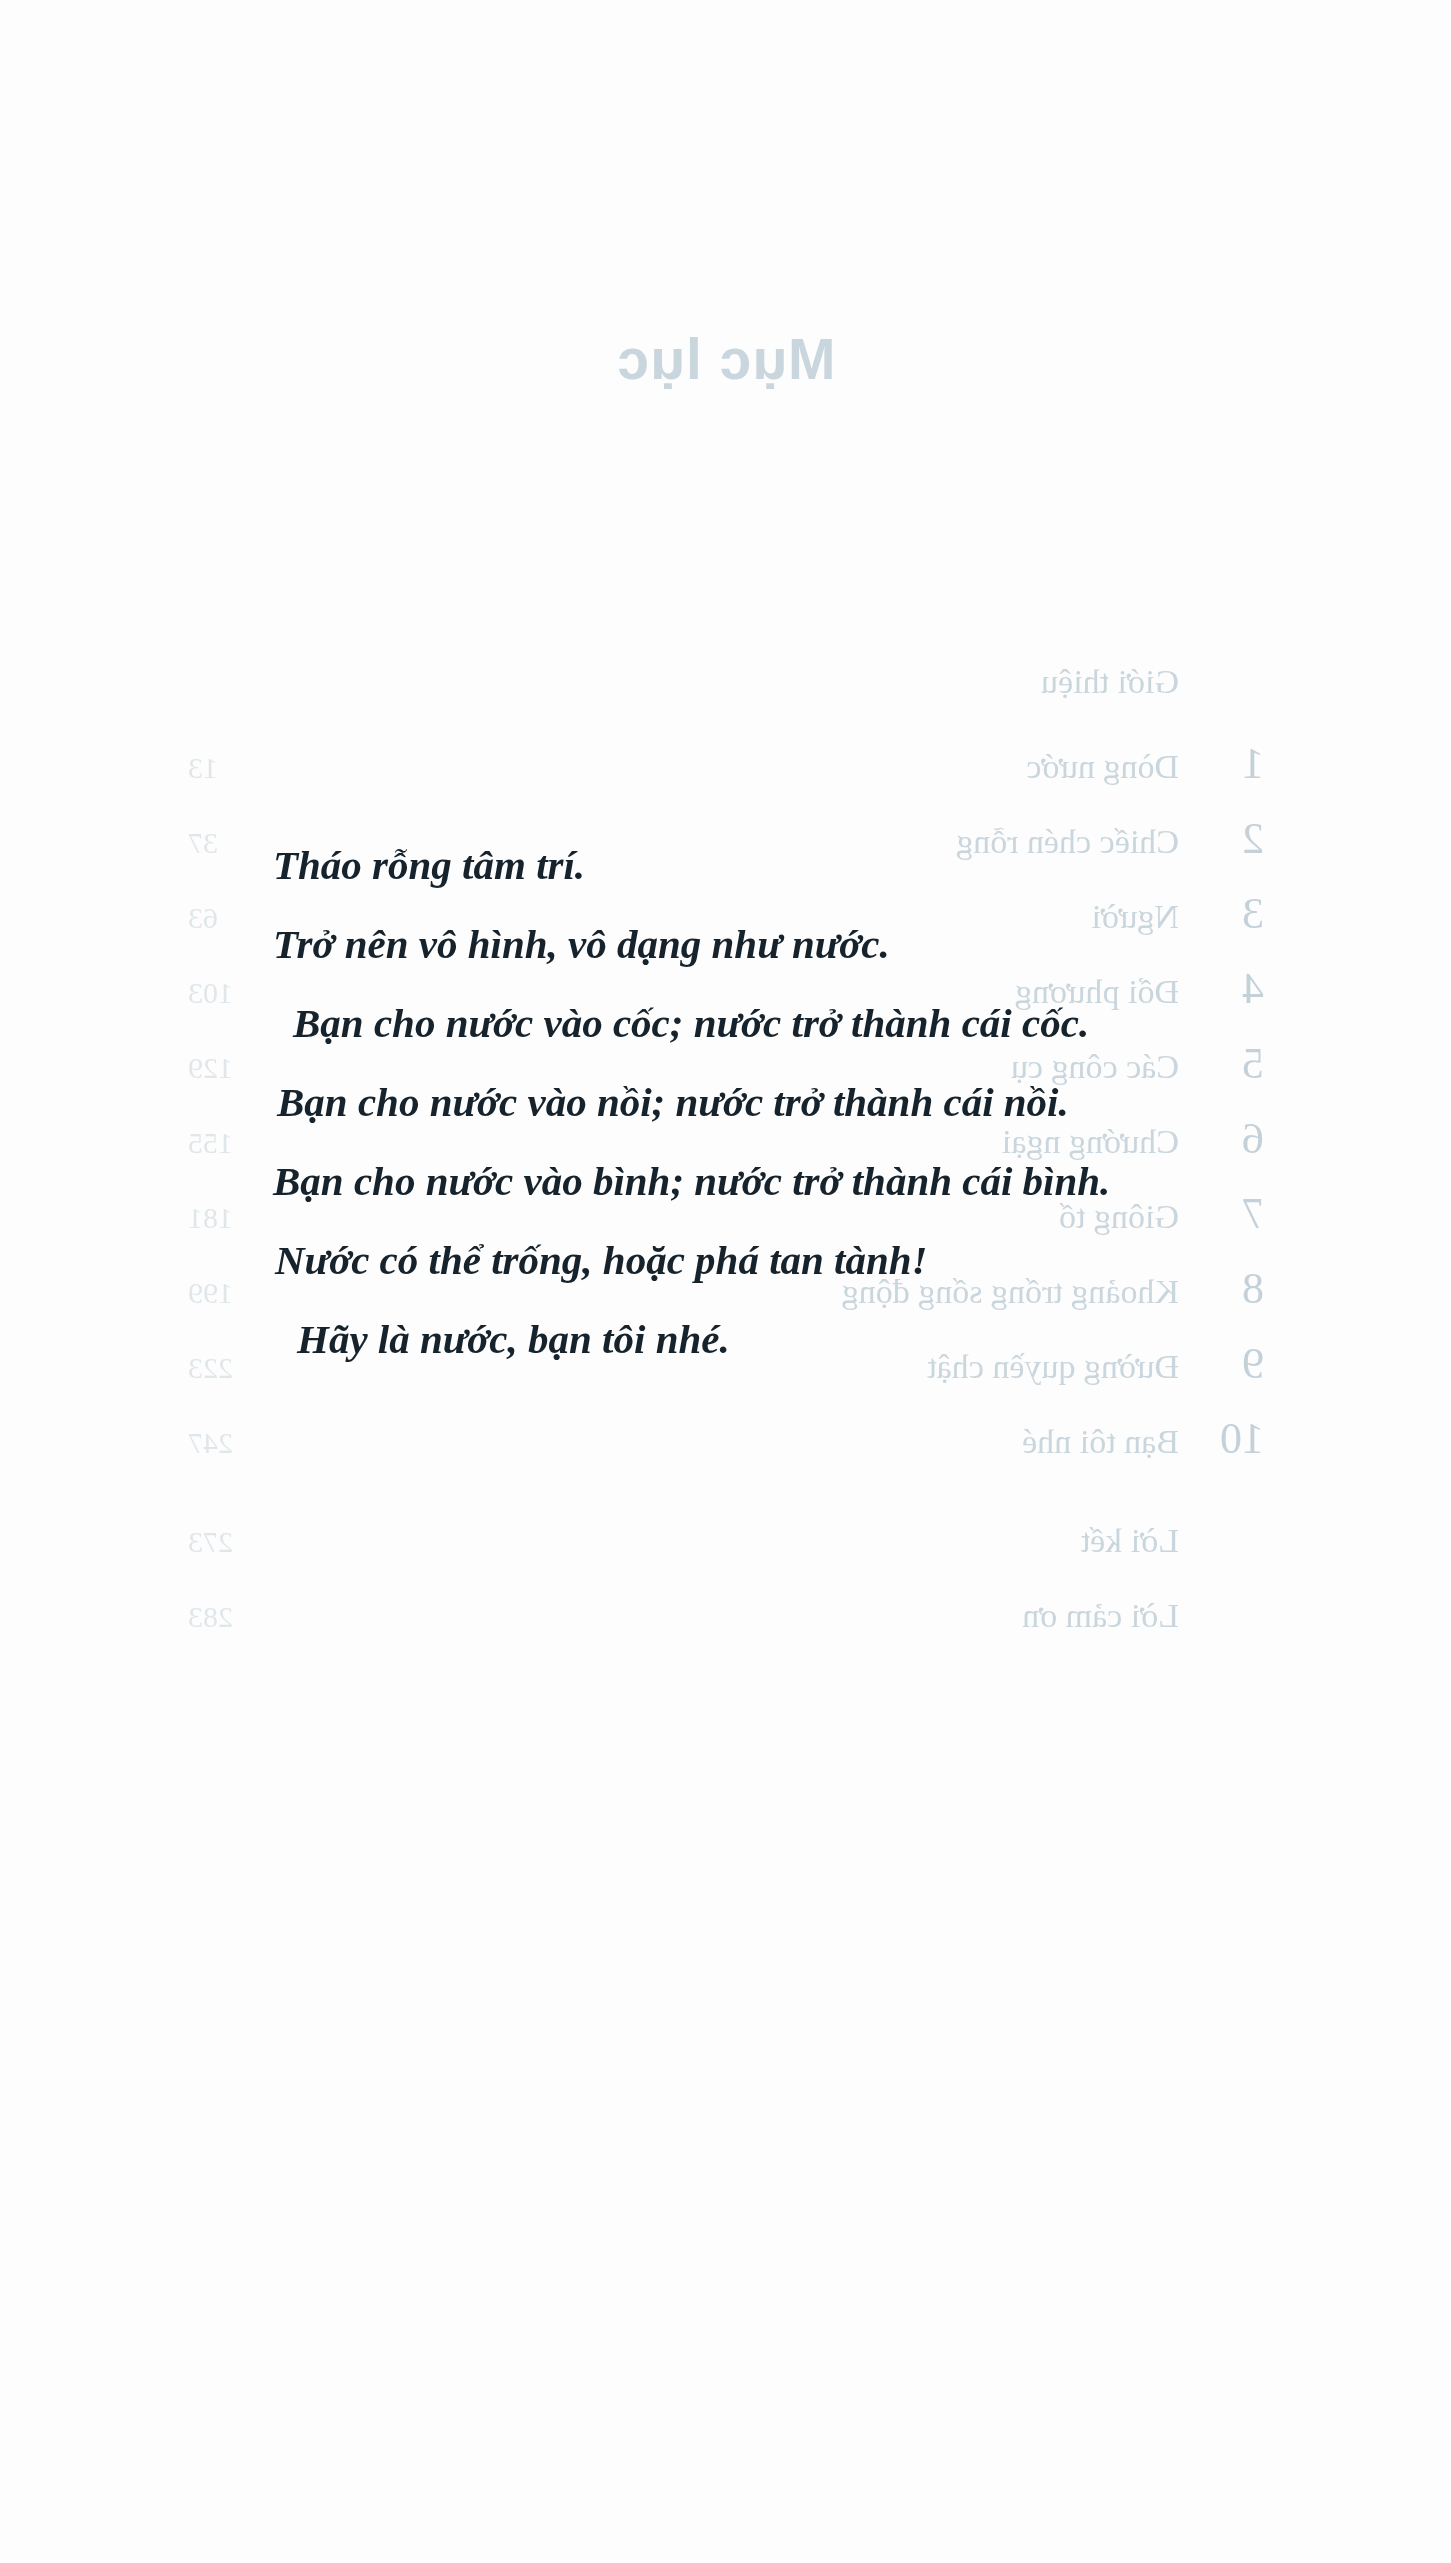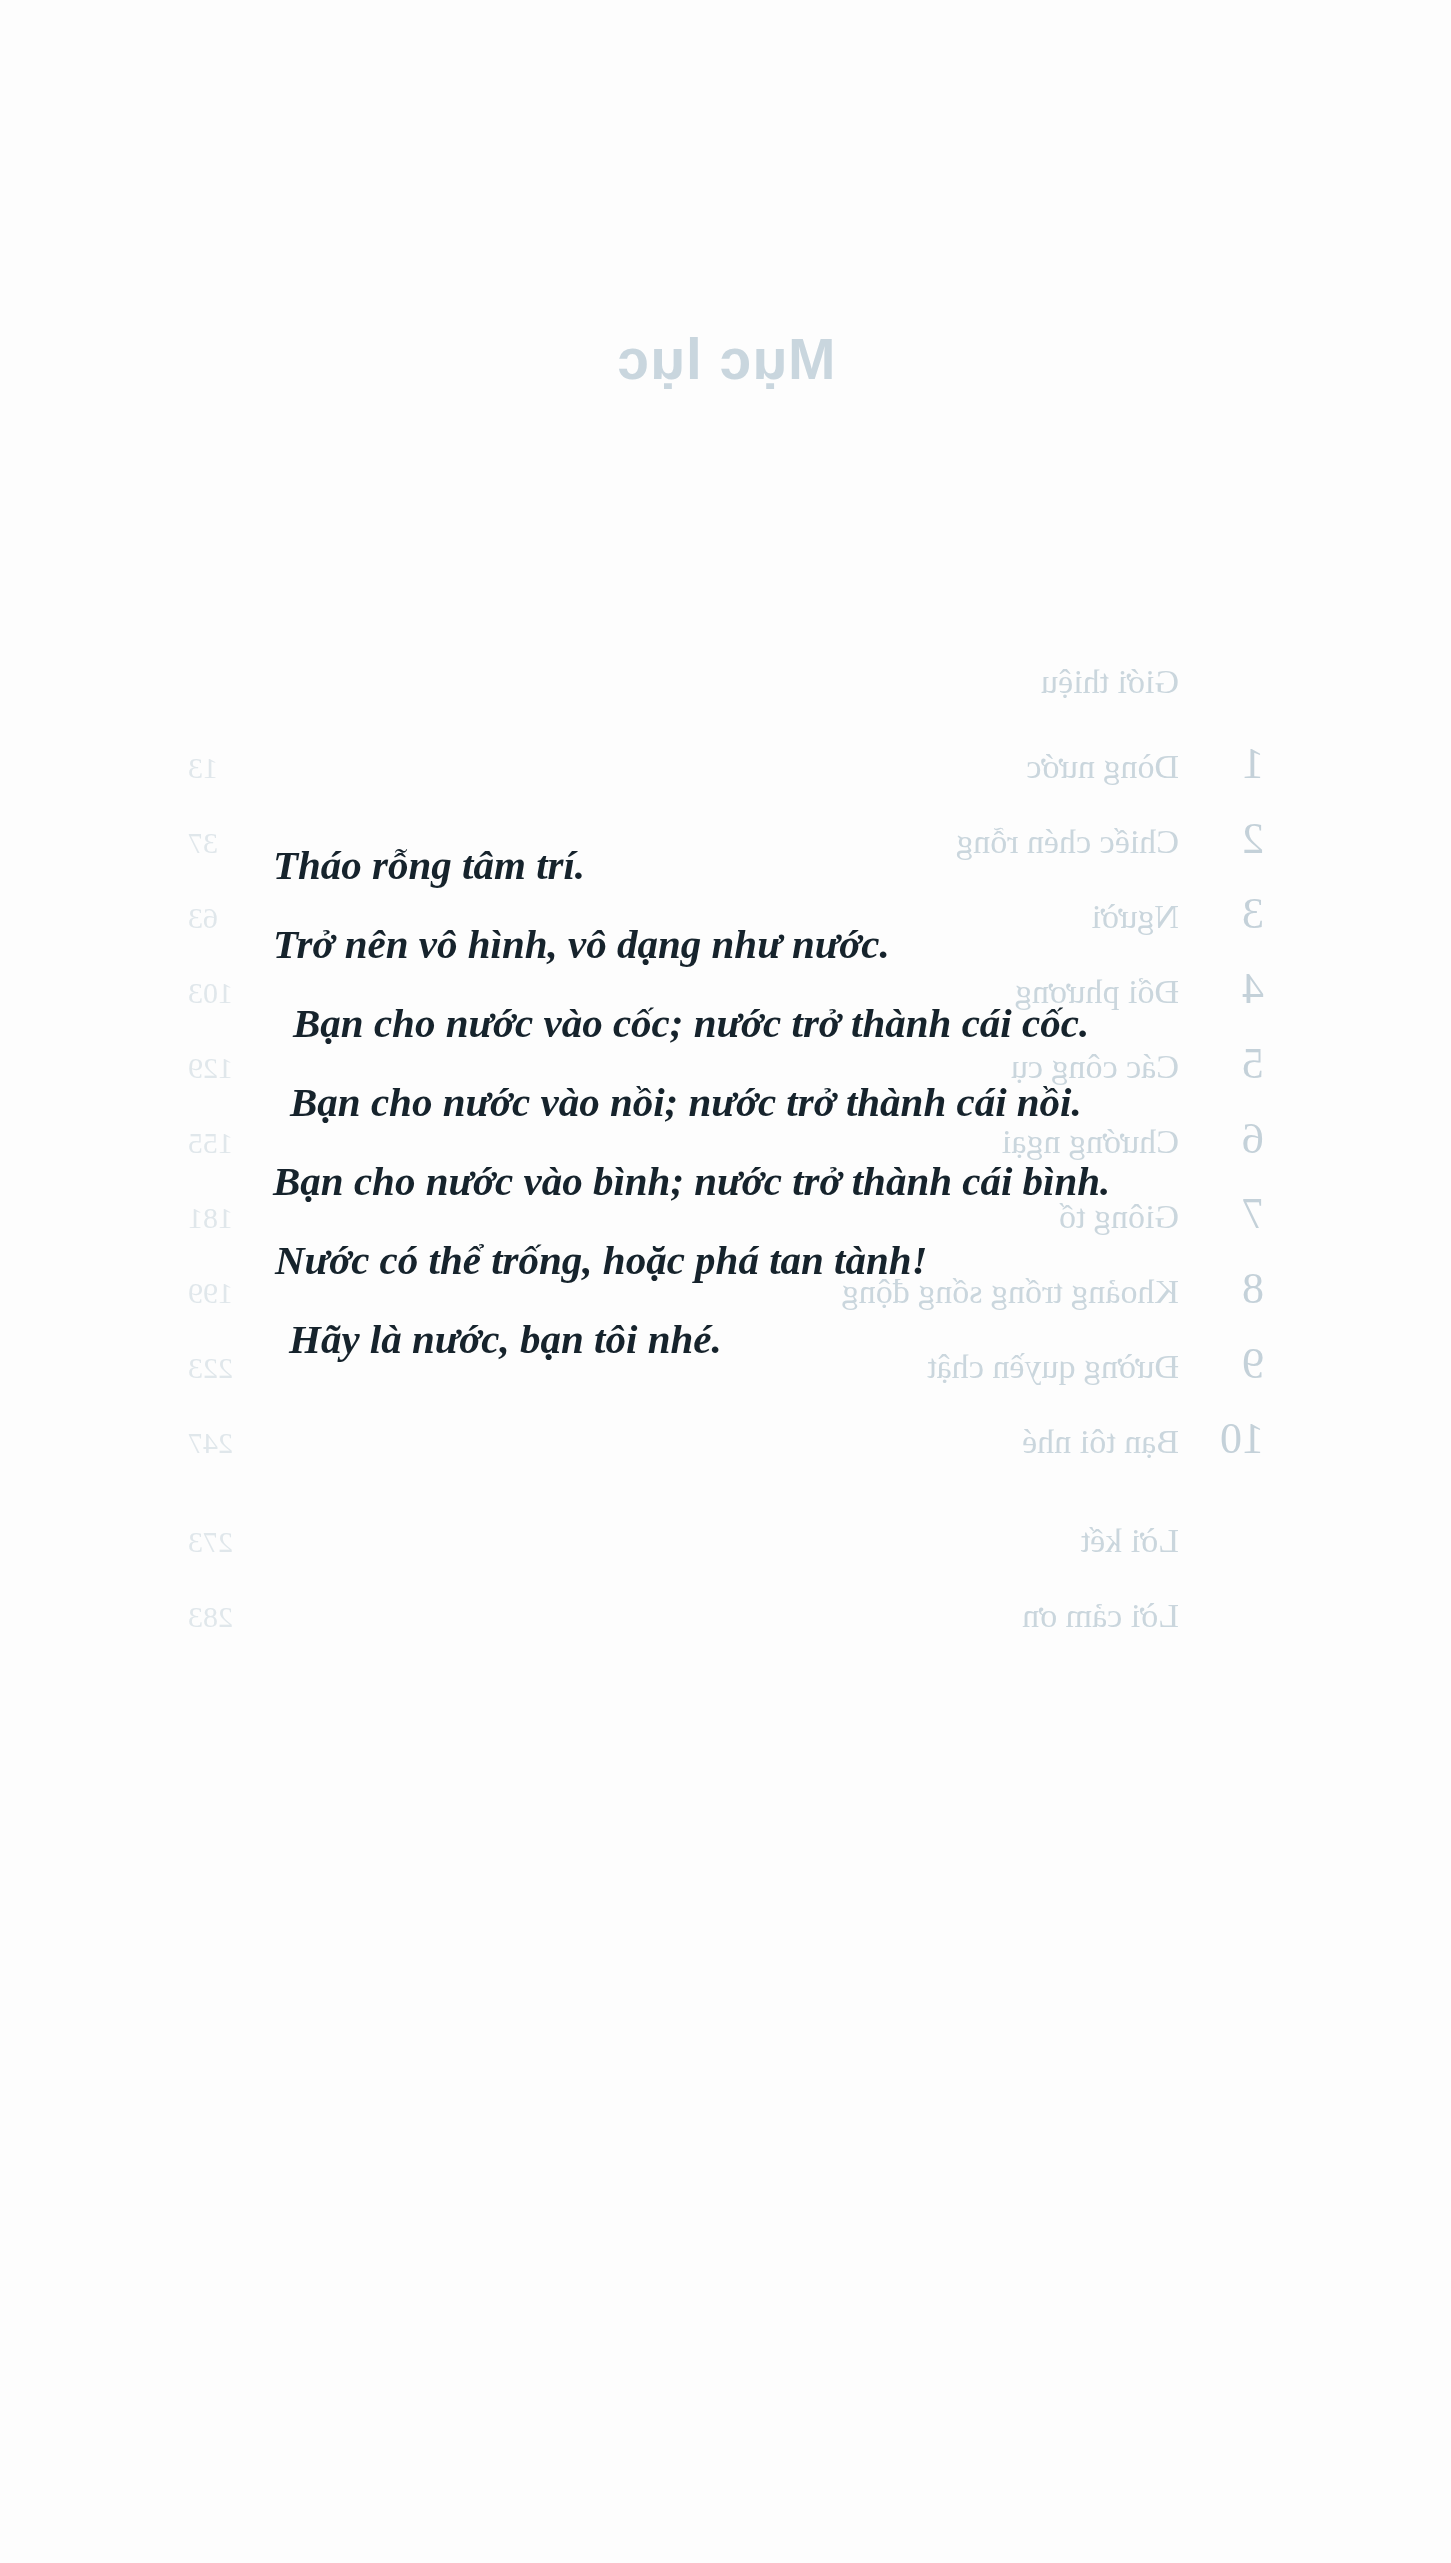--- a/index.html
+++ b/index.html
@@ -92,24 +92,24 @@
     font-style: italic;
     font-weight: 700;
     font-size: 41px;
     line-height: 1.0;
     color: #16232c;
     margin: 0 0 38px 0;
     white-space: nowrap;
   }
   .line.indent-1 { }
   .line.indent-2 { margin-left: 20px; }
-  .line.indent-3 { margin-left: 17px; }
+  .line.indent-3 { margin-left: 4px; }
   .line.indent-4 { margin-left: 0; }
   .line.indent-5 { margin-left: 2px; }
-  .line.indent-6 { margin-left: 16px; }
+  .line.indent-6 { margin-left: 24px; }
   .line:last-child { margin-bottom: 0; }
 </style>
 </head>
 <body>
 
 <div class="page">
 
   <div class="bleed-layer">
     <div class="bleed-title">Mục lục</div>
 

